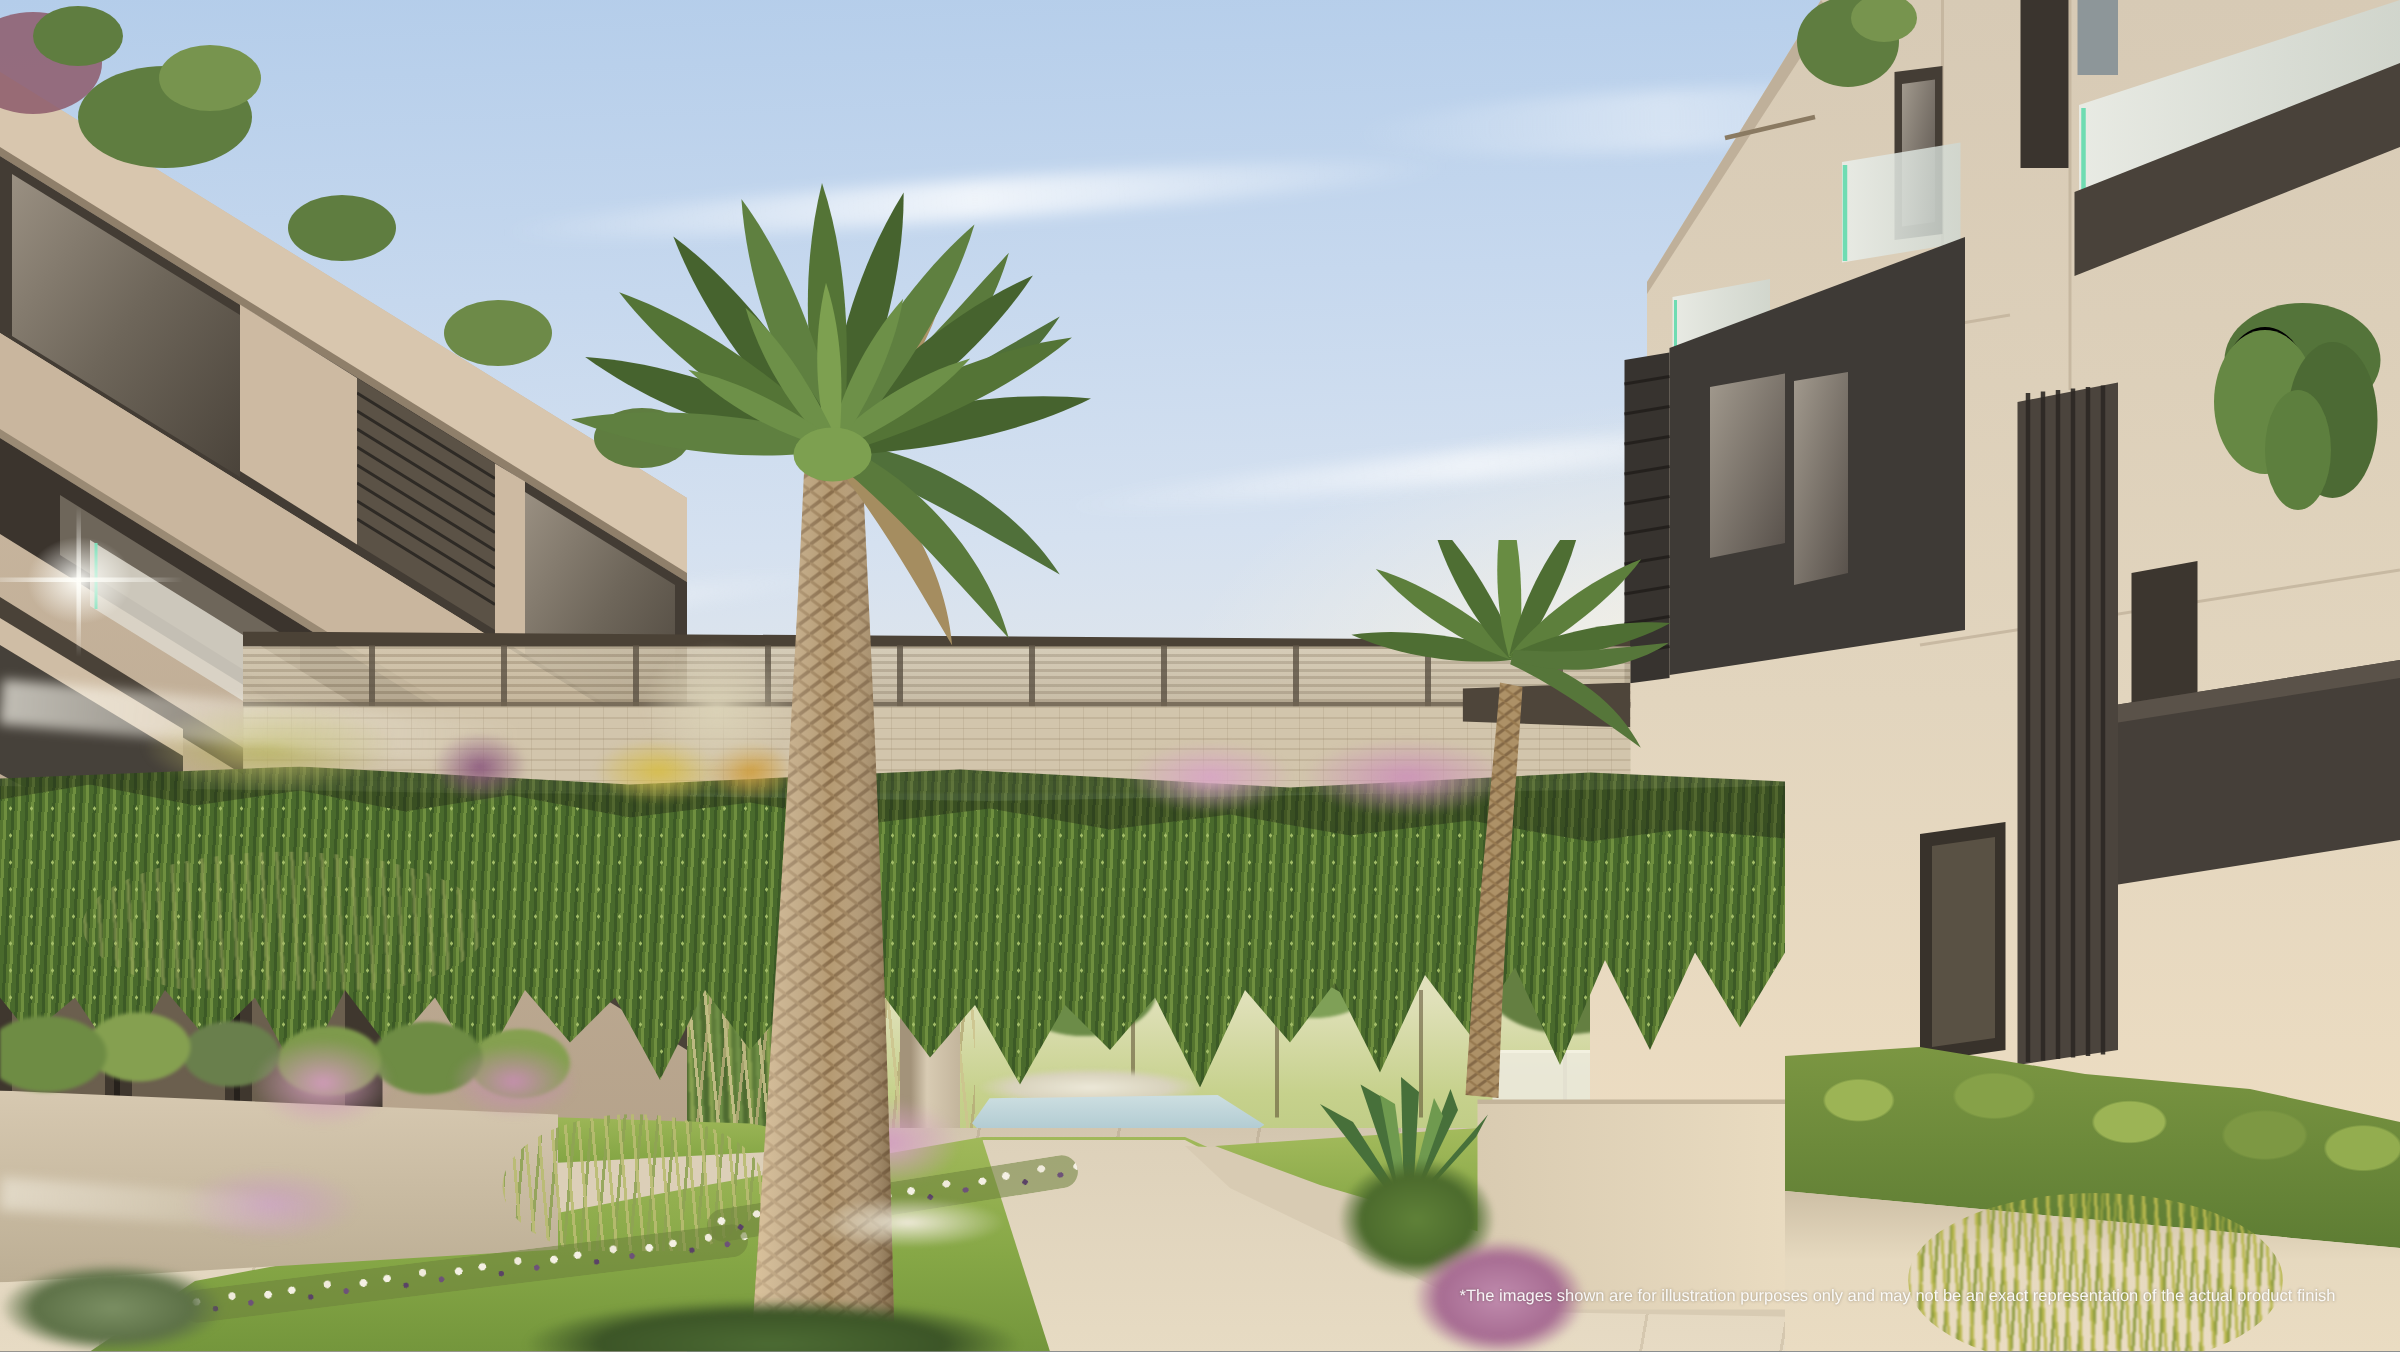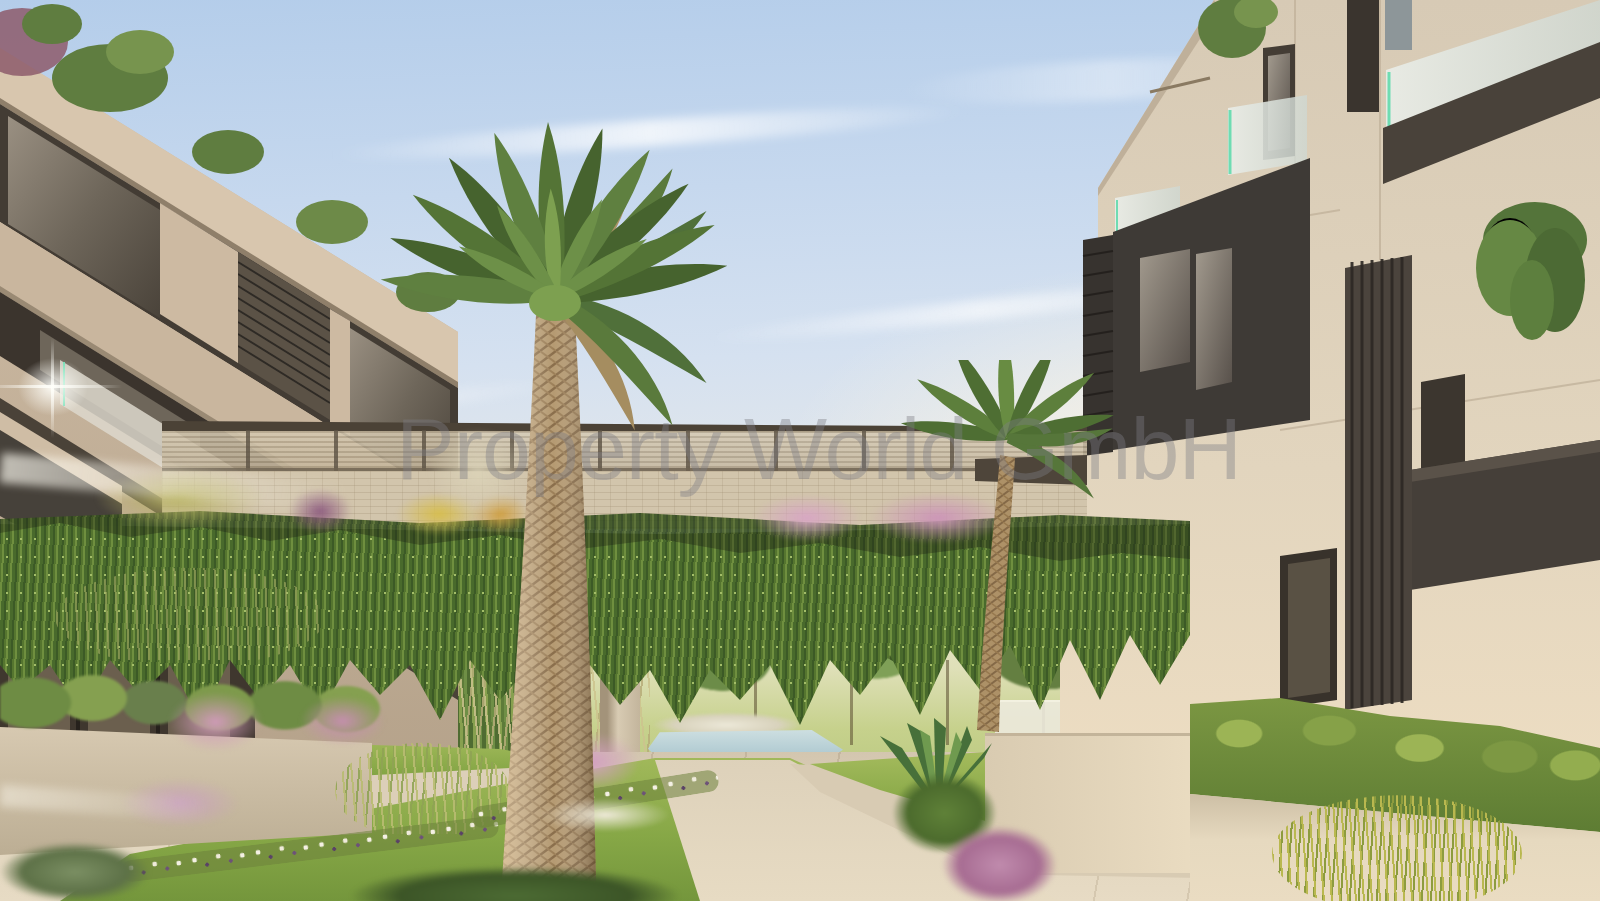--- a/index.html
+++ b/index.html
@@ -597,15 +597,15 @@
           </g>
       </g>
       <ellipse cx="0" cy="6" rx="26" ry="18" fill="#7da050"></ellipse>
     </g>
   </svg>
 
   <div class="glint"></div>
   <div class="streak1"></div>
   <div class="streak2"></div>
 
-  <div class="watermark">Property World GmbH</div>
+  <div class="disclaimer">*The images shown are for illustration purposes only and may not be an exact representation of the actual product finish</div>
 
 </div>
 
 </body></html>

